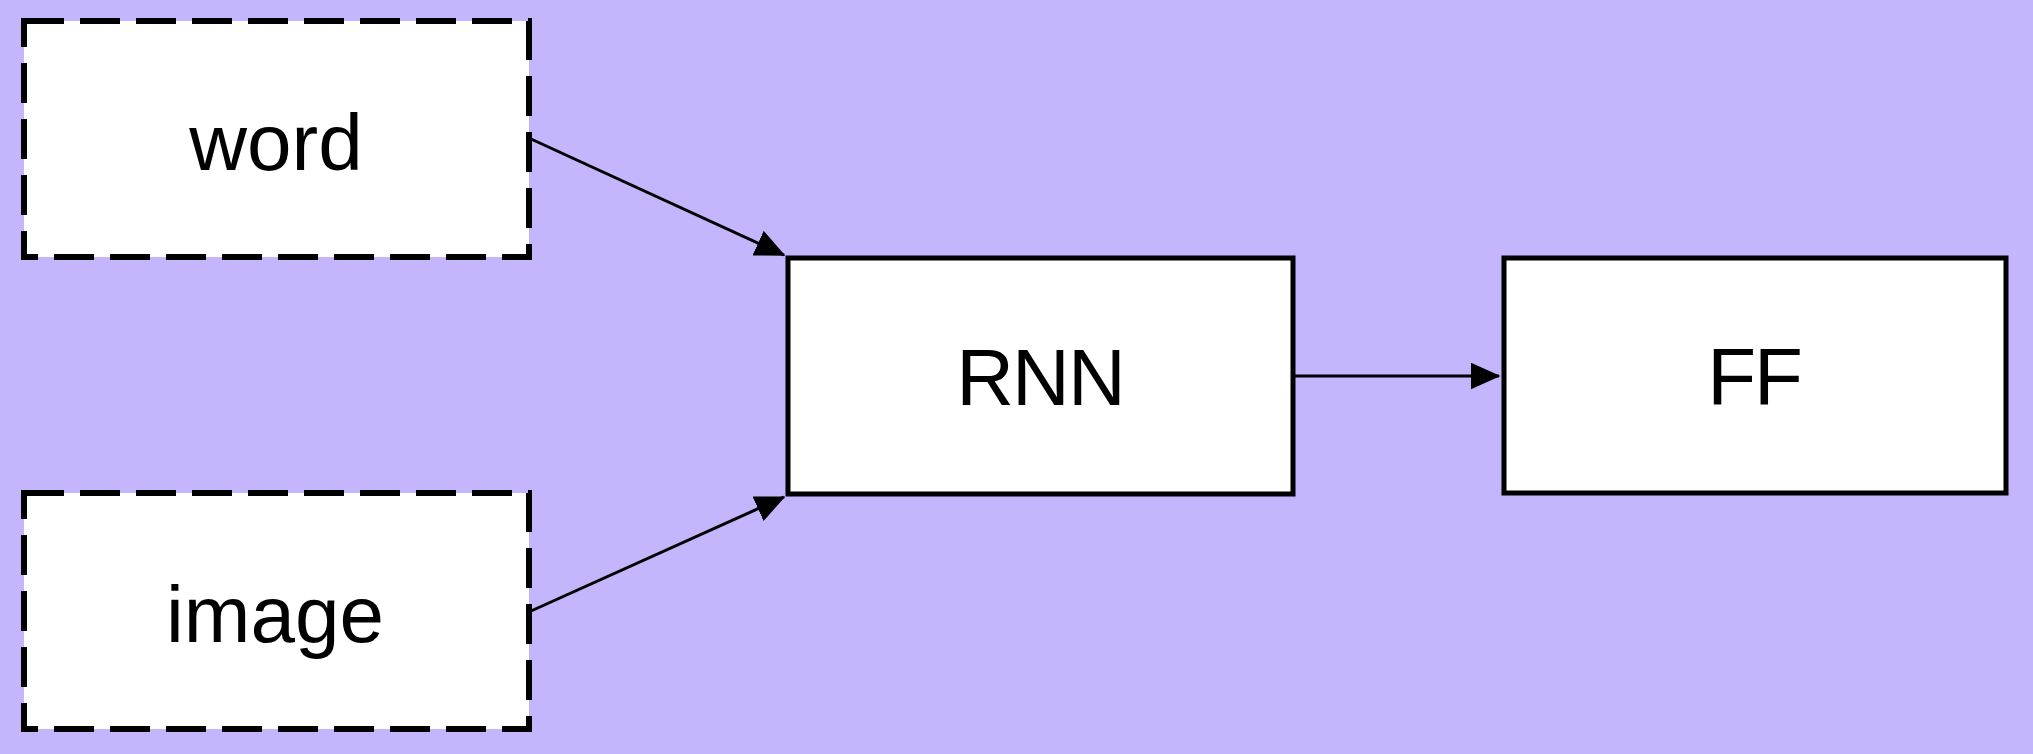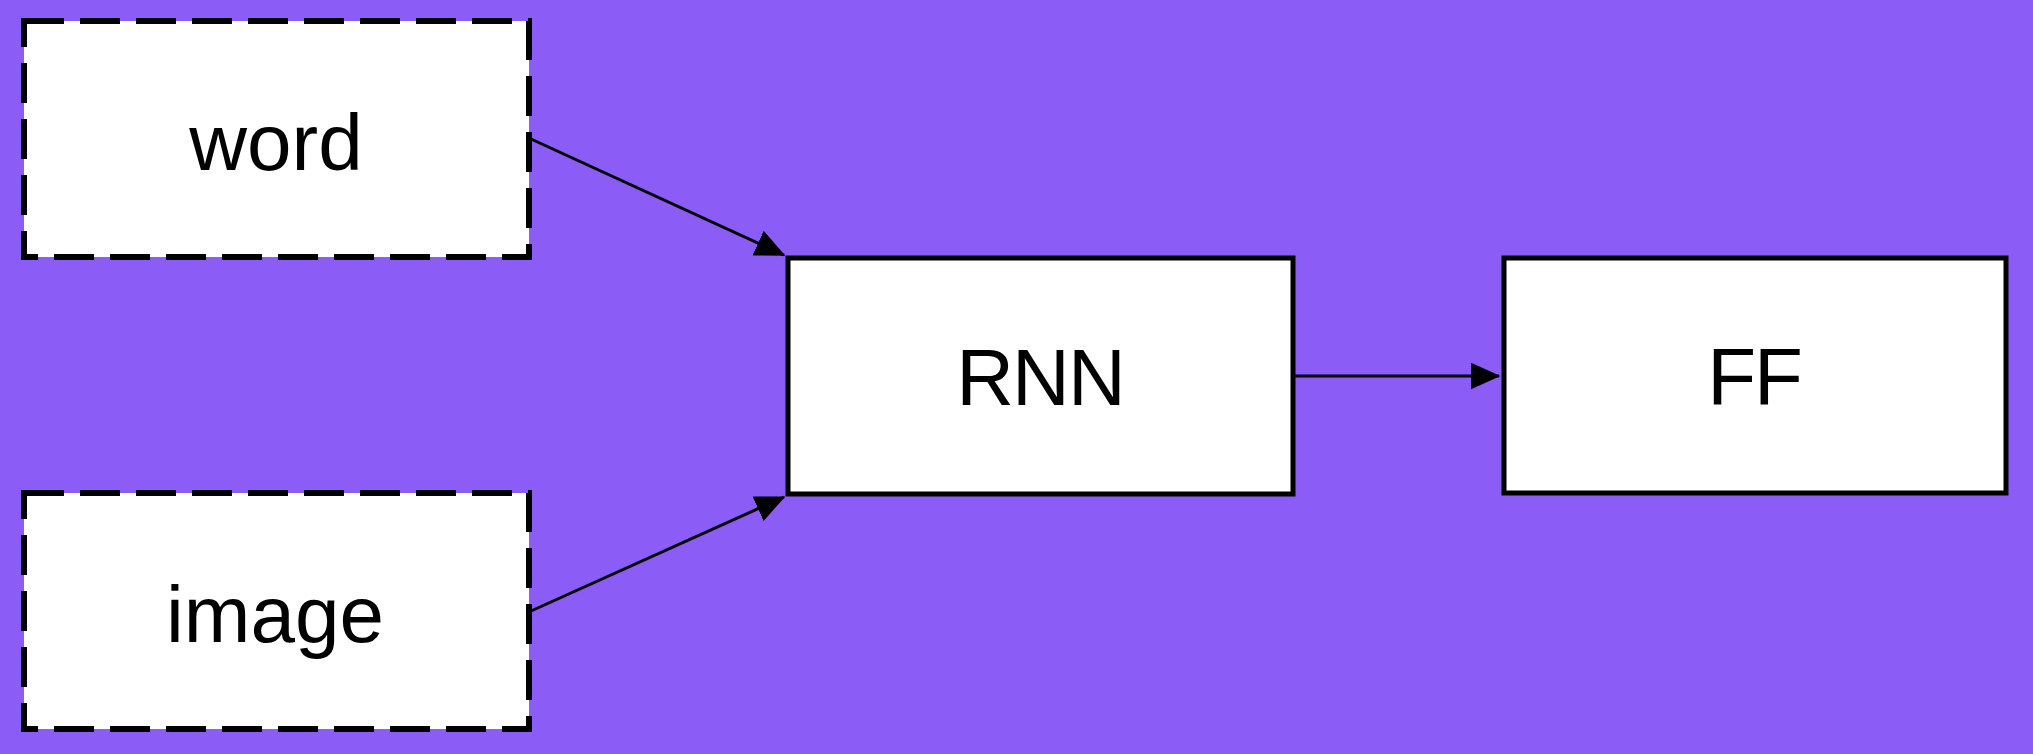--- a/index.html
+++ b/index.html
@@ -9,21 +9,21 @@
   }
   body {
     width: 2033px;
     height: 754px;
     overflow: hidden;
   }
   .figure-wrap {
     position: relative;
     width: 2033px;
     height: 754px;
-    background: #8b5cf6;
+    background: #c4b5fd;
   }
   svg {
     display: block;
   }
   svg text {
     font-family: "Liberation Sans", sans-serif;
     font-size: 80px;
     fill: #000000;
     text-anchor: middle;
   }

